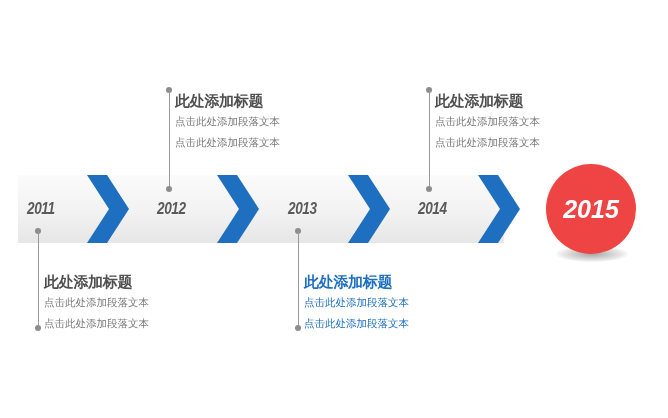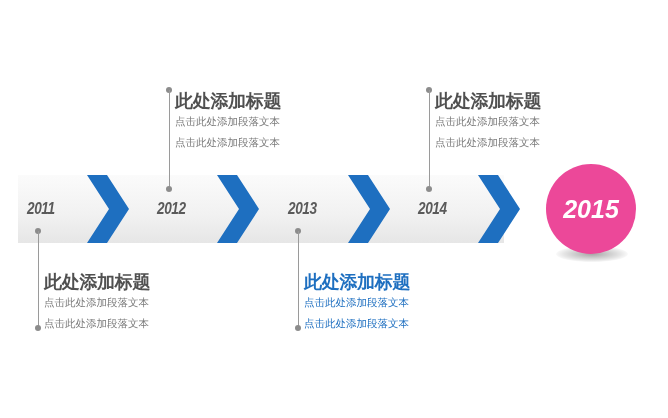--- a/index.html
+++ b/index.html
@@ -5,29 +5,29 @@
   html, body { margin:0; padding:0; }
   body { width:668px; height:418px; background:#ffffff; position:relative; overflow:hidden;
          font-family:"DejaVu Sans", "Liberation Sans", sans-serif; }
   .band { position:absolute; left:18px; top:175px; width:486px; height:68px;
           background:linear-gradient(to bottom,#fbfbfb 0%,#f1f1f1 60%,#e6e6e6 100%); }
   .chev { position:absolute; top:175px; width:42px; height:68px; }
   .chev svg { display:block; }
   .year { position:absolute; top:200px; font-family:"Liberation Sans", sans-serif; font-weight:bold;
           font-style:italic; font-size:16px; color:#5a5a5a; transform:scaleX(0.85); transform-origin:left; letter-spacing:-0.5px; }
   .circle { position:absolute; left:546px; top:164px; width:90px; height:90px; border-radius:50%;
-            background:#ec4899; display:flex; align-items:center; justify-content:center; }
+            background:#ef4444; display:flex; align-items:center; justify-content:center; }
   .shadow { position:absolute; left:556px; top:246px; width:72px; height:16px; border-radius:50%;
             background:radial-gradient(ellipse at center, rgba(0,0,0,0.35) 0%, rgba(0,0,0,0.1) 55%, rgba(0,0,0,0) 75%); }
   .circle .cy { font-family:"Liberation Sans", sans-serif; font-weight:bold; font-style:italic;
                 color:#ffffff; font-size:25px; }
   .vline { position:absolute; width:1.5px; background:#9a9a9a; }
   .dot { position:absolute; width:6px; height:6px; border-radius:50%; background:#8c8c8c; }
   .block { position:absolute; }
-  .block .t { font-size:18px; font-weight:bold; color:#505050; line-height:20px; letter-spacing:-0.3px; }
+  .block .t { font-size:15px; font-weight:bold; color:#505050; line-height:20px; letter-spacing:-0.3px; }
   .block .p { font-size:10.5px; color:#7a7a7a; line-height:21px;font-family:Liberation Serif, serif; }
   .block.blue .t { color:#1e6fc0; }
   .block.blue .p { color:#1e6fc0; }
 </style>
 </head>
 <body>
 
 <div class="band"></div>
 
 <div class="chev" style="left:87px">

